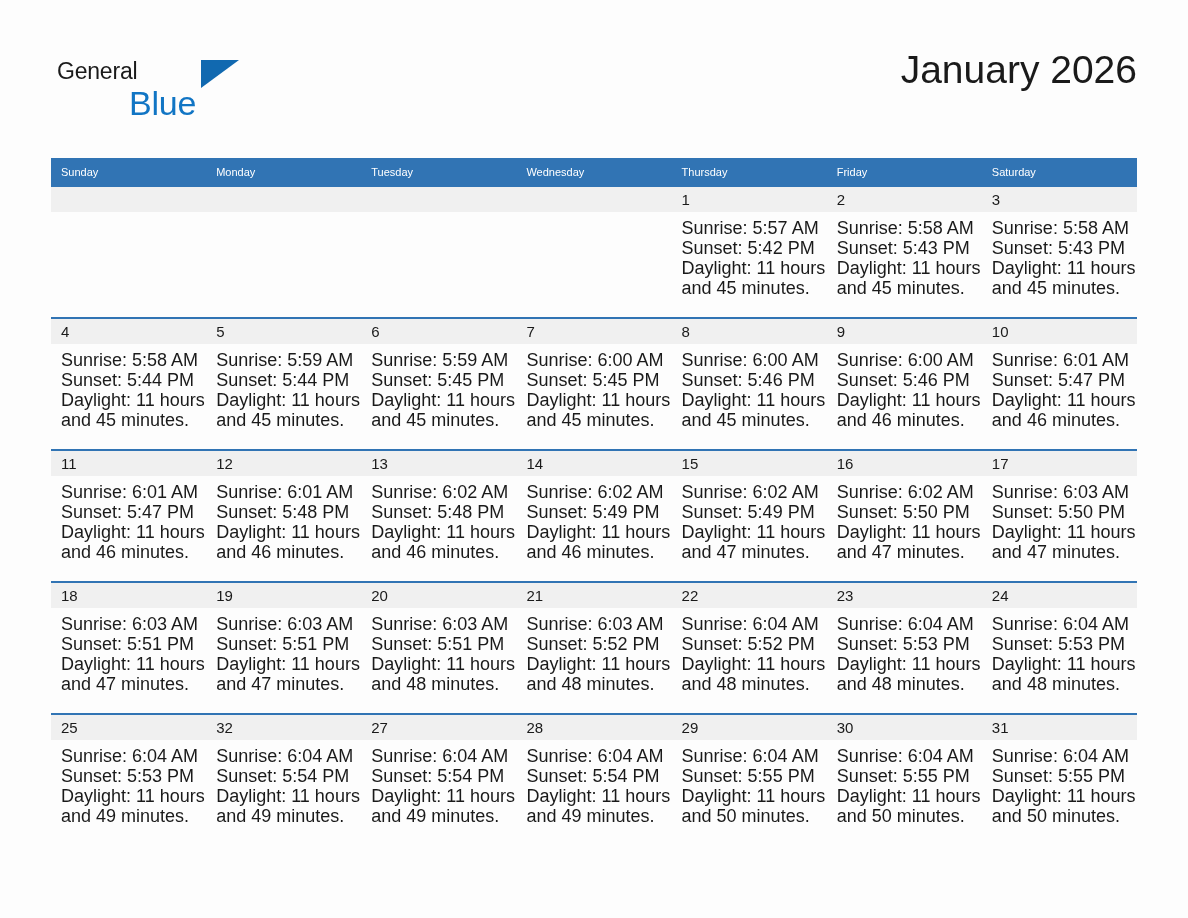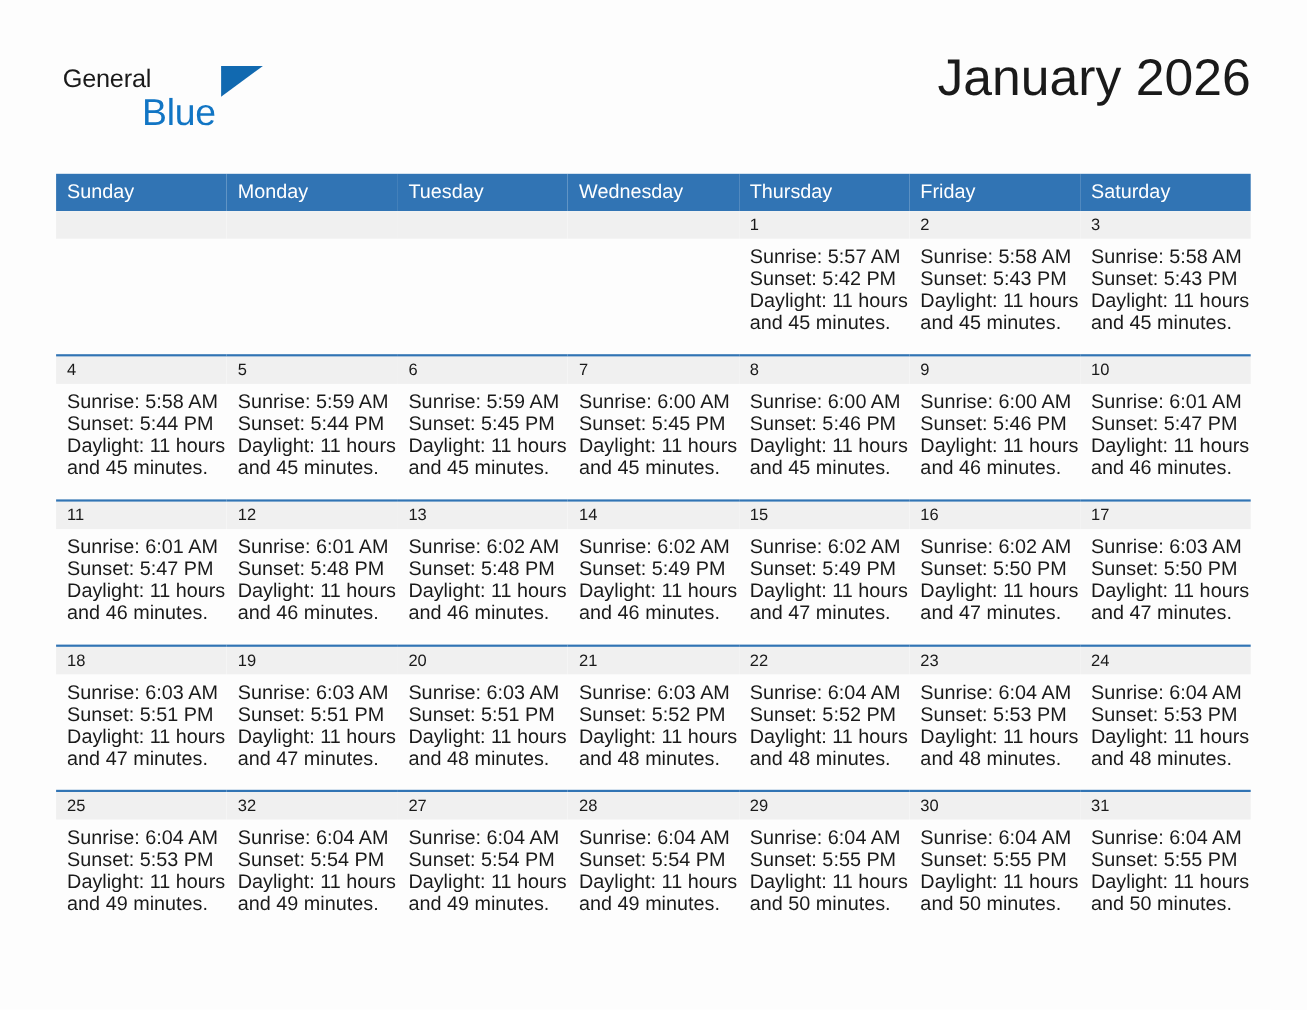--- a/index.html
+++ b/index.html
@@ -64,21 +64,21 @@
   }
 
   .title-block {
     position: absolute;
     right: 0;
     top: 0;
     text-align: right;
     width: 820px;
   }
   .cal-title {
-    font-size: 47px;
+    font-size: 39px;
     line-height: 48px;
     color: #1a1a1a;
     font-weight: normal;
     letter-spacing: 0px;
   }
   .cal-subtitle {
     margin-top: 10px;
     font-size: 22px;
     line-height: 26px;
     color: #1a1a1a;
@@ -90,21 +90,21 @@
     position: absolute;
     left: 51px;
     top: 158px;
     width: 1086px;
     border-collapse: collapse;
     table-layout: fixed;
   }
   .calendar th {
     background: #3174b4;
     color: #ffffff;
-    font-size: 18px;
+    font-size: 11px;
     font-weight: normal;
     text-align: left;
     padding: 6px 0 7px 10px;
     height: 29px;
     vertical-align: middle;
   }
   .calendar td {
     width: 155.14px;
     vertical-align: top;
     padding: 0;

